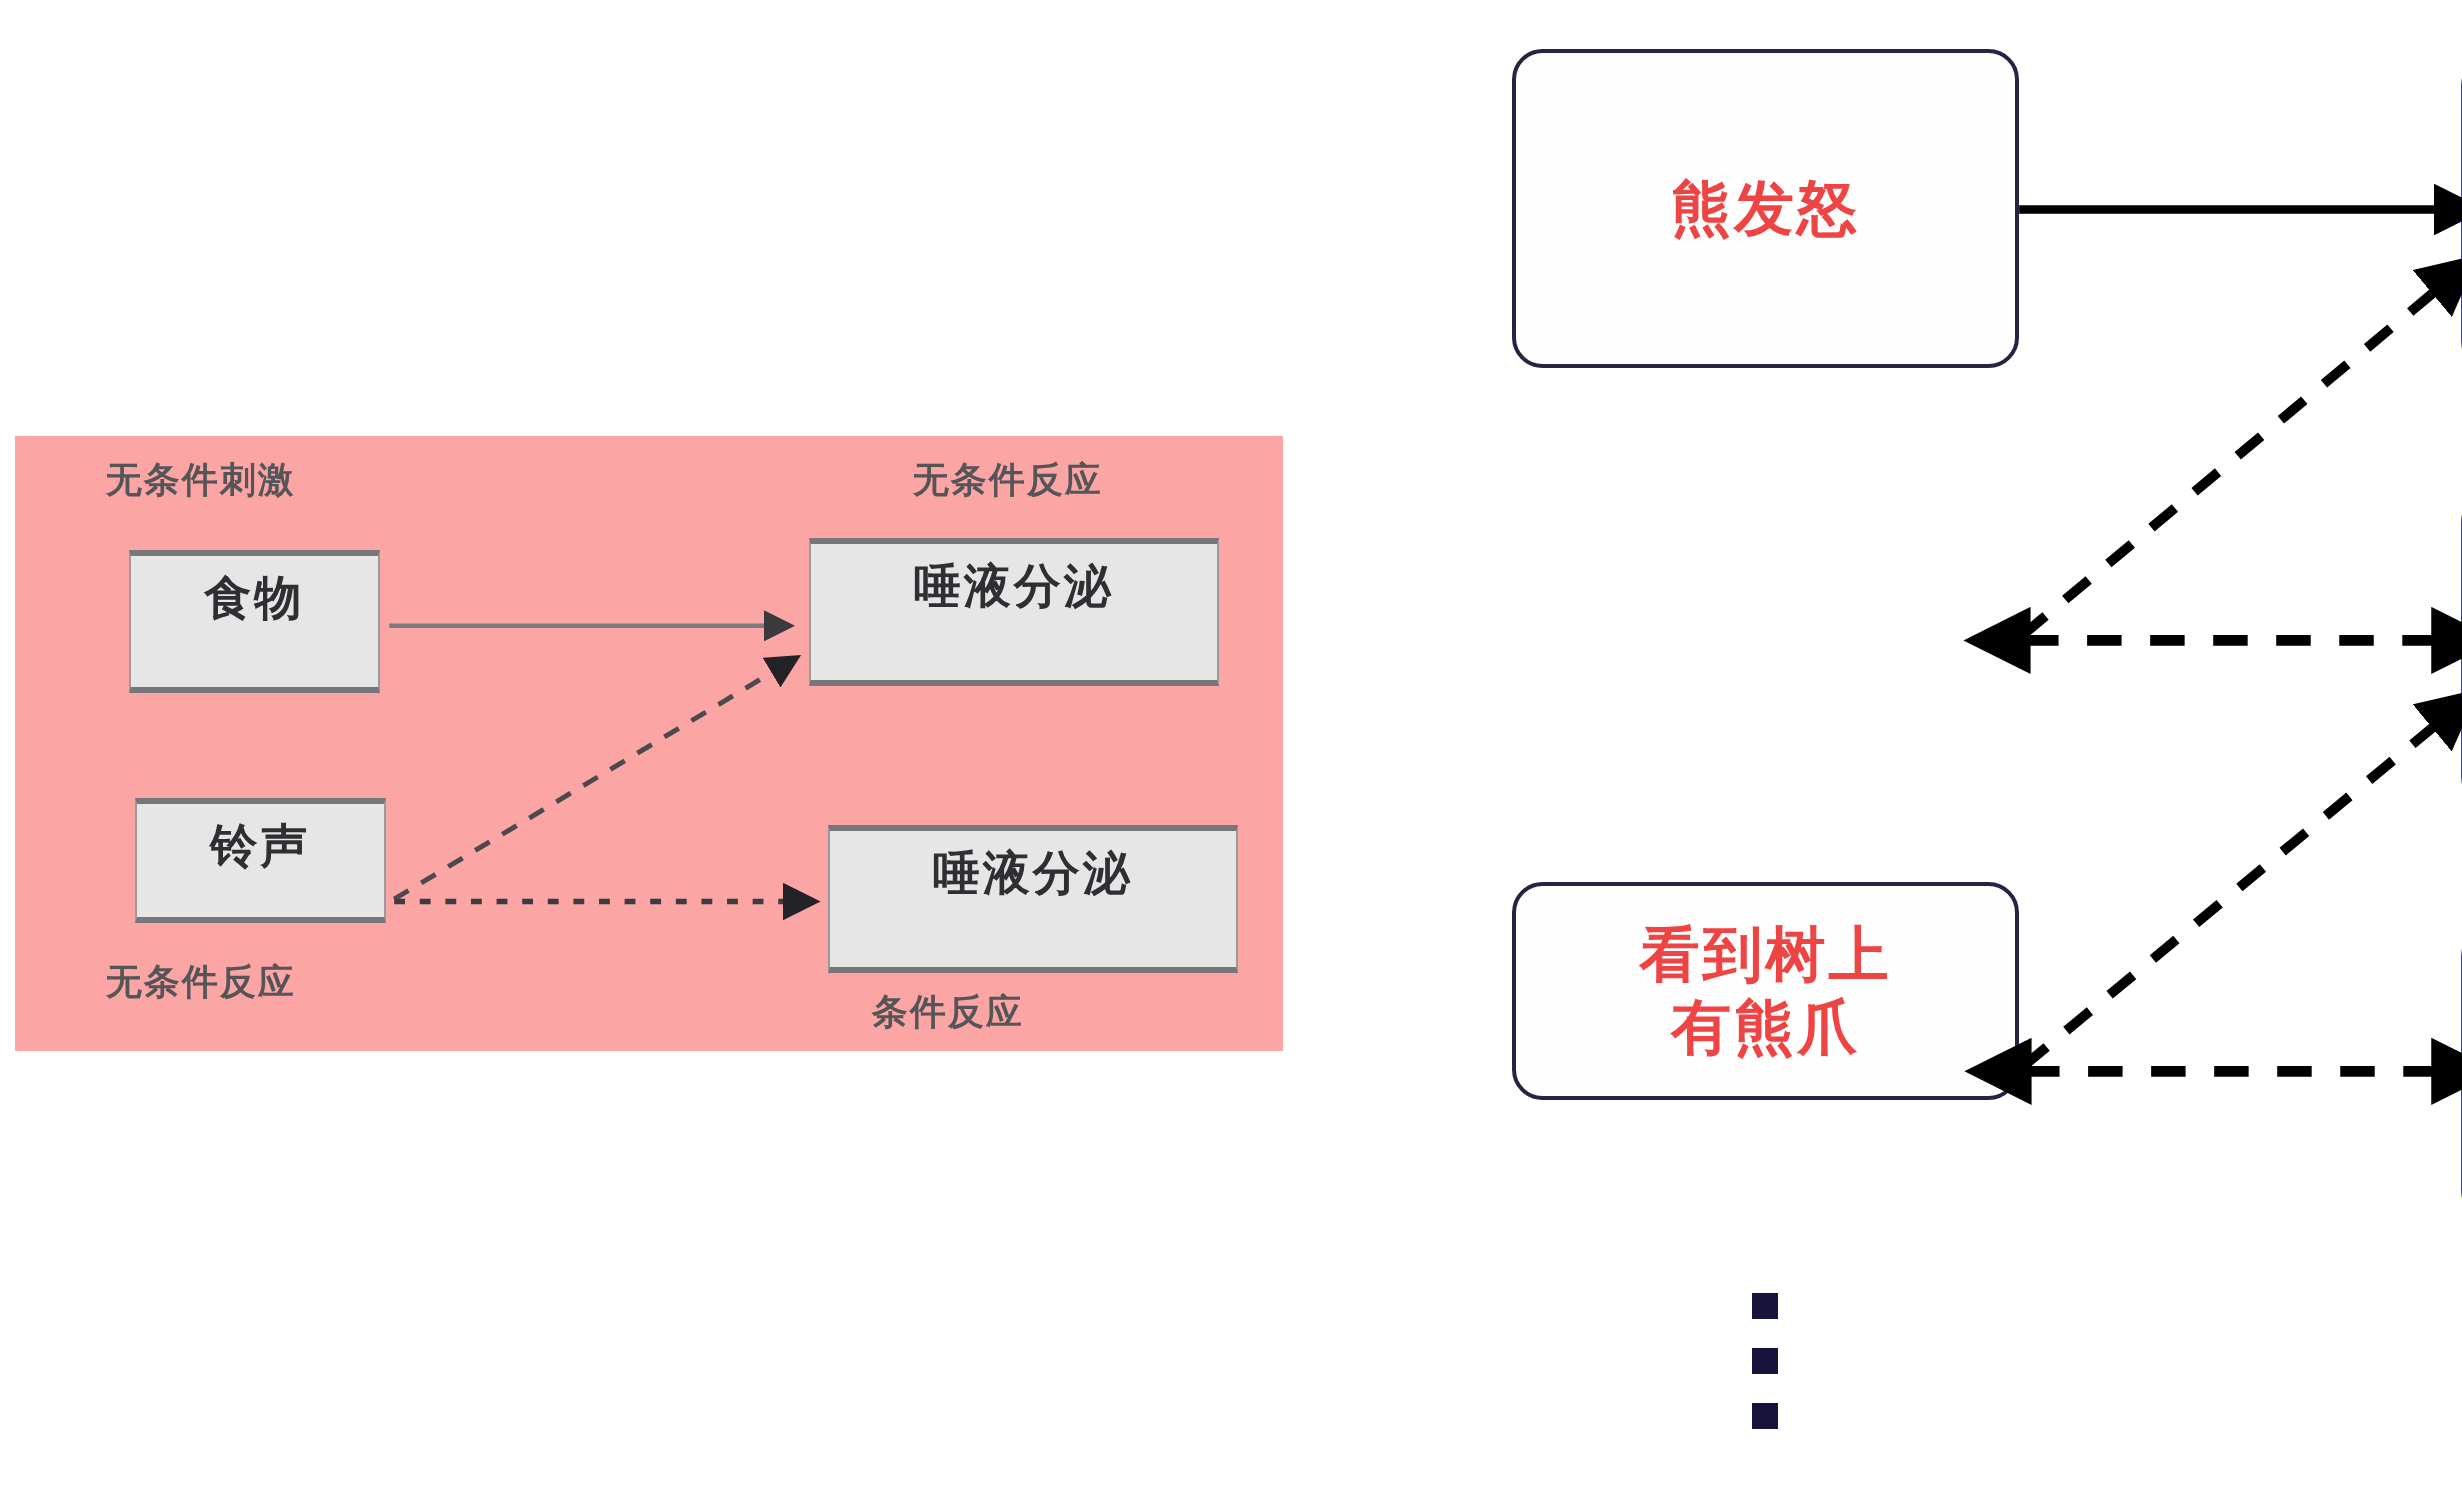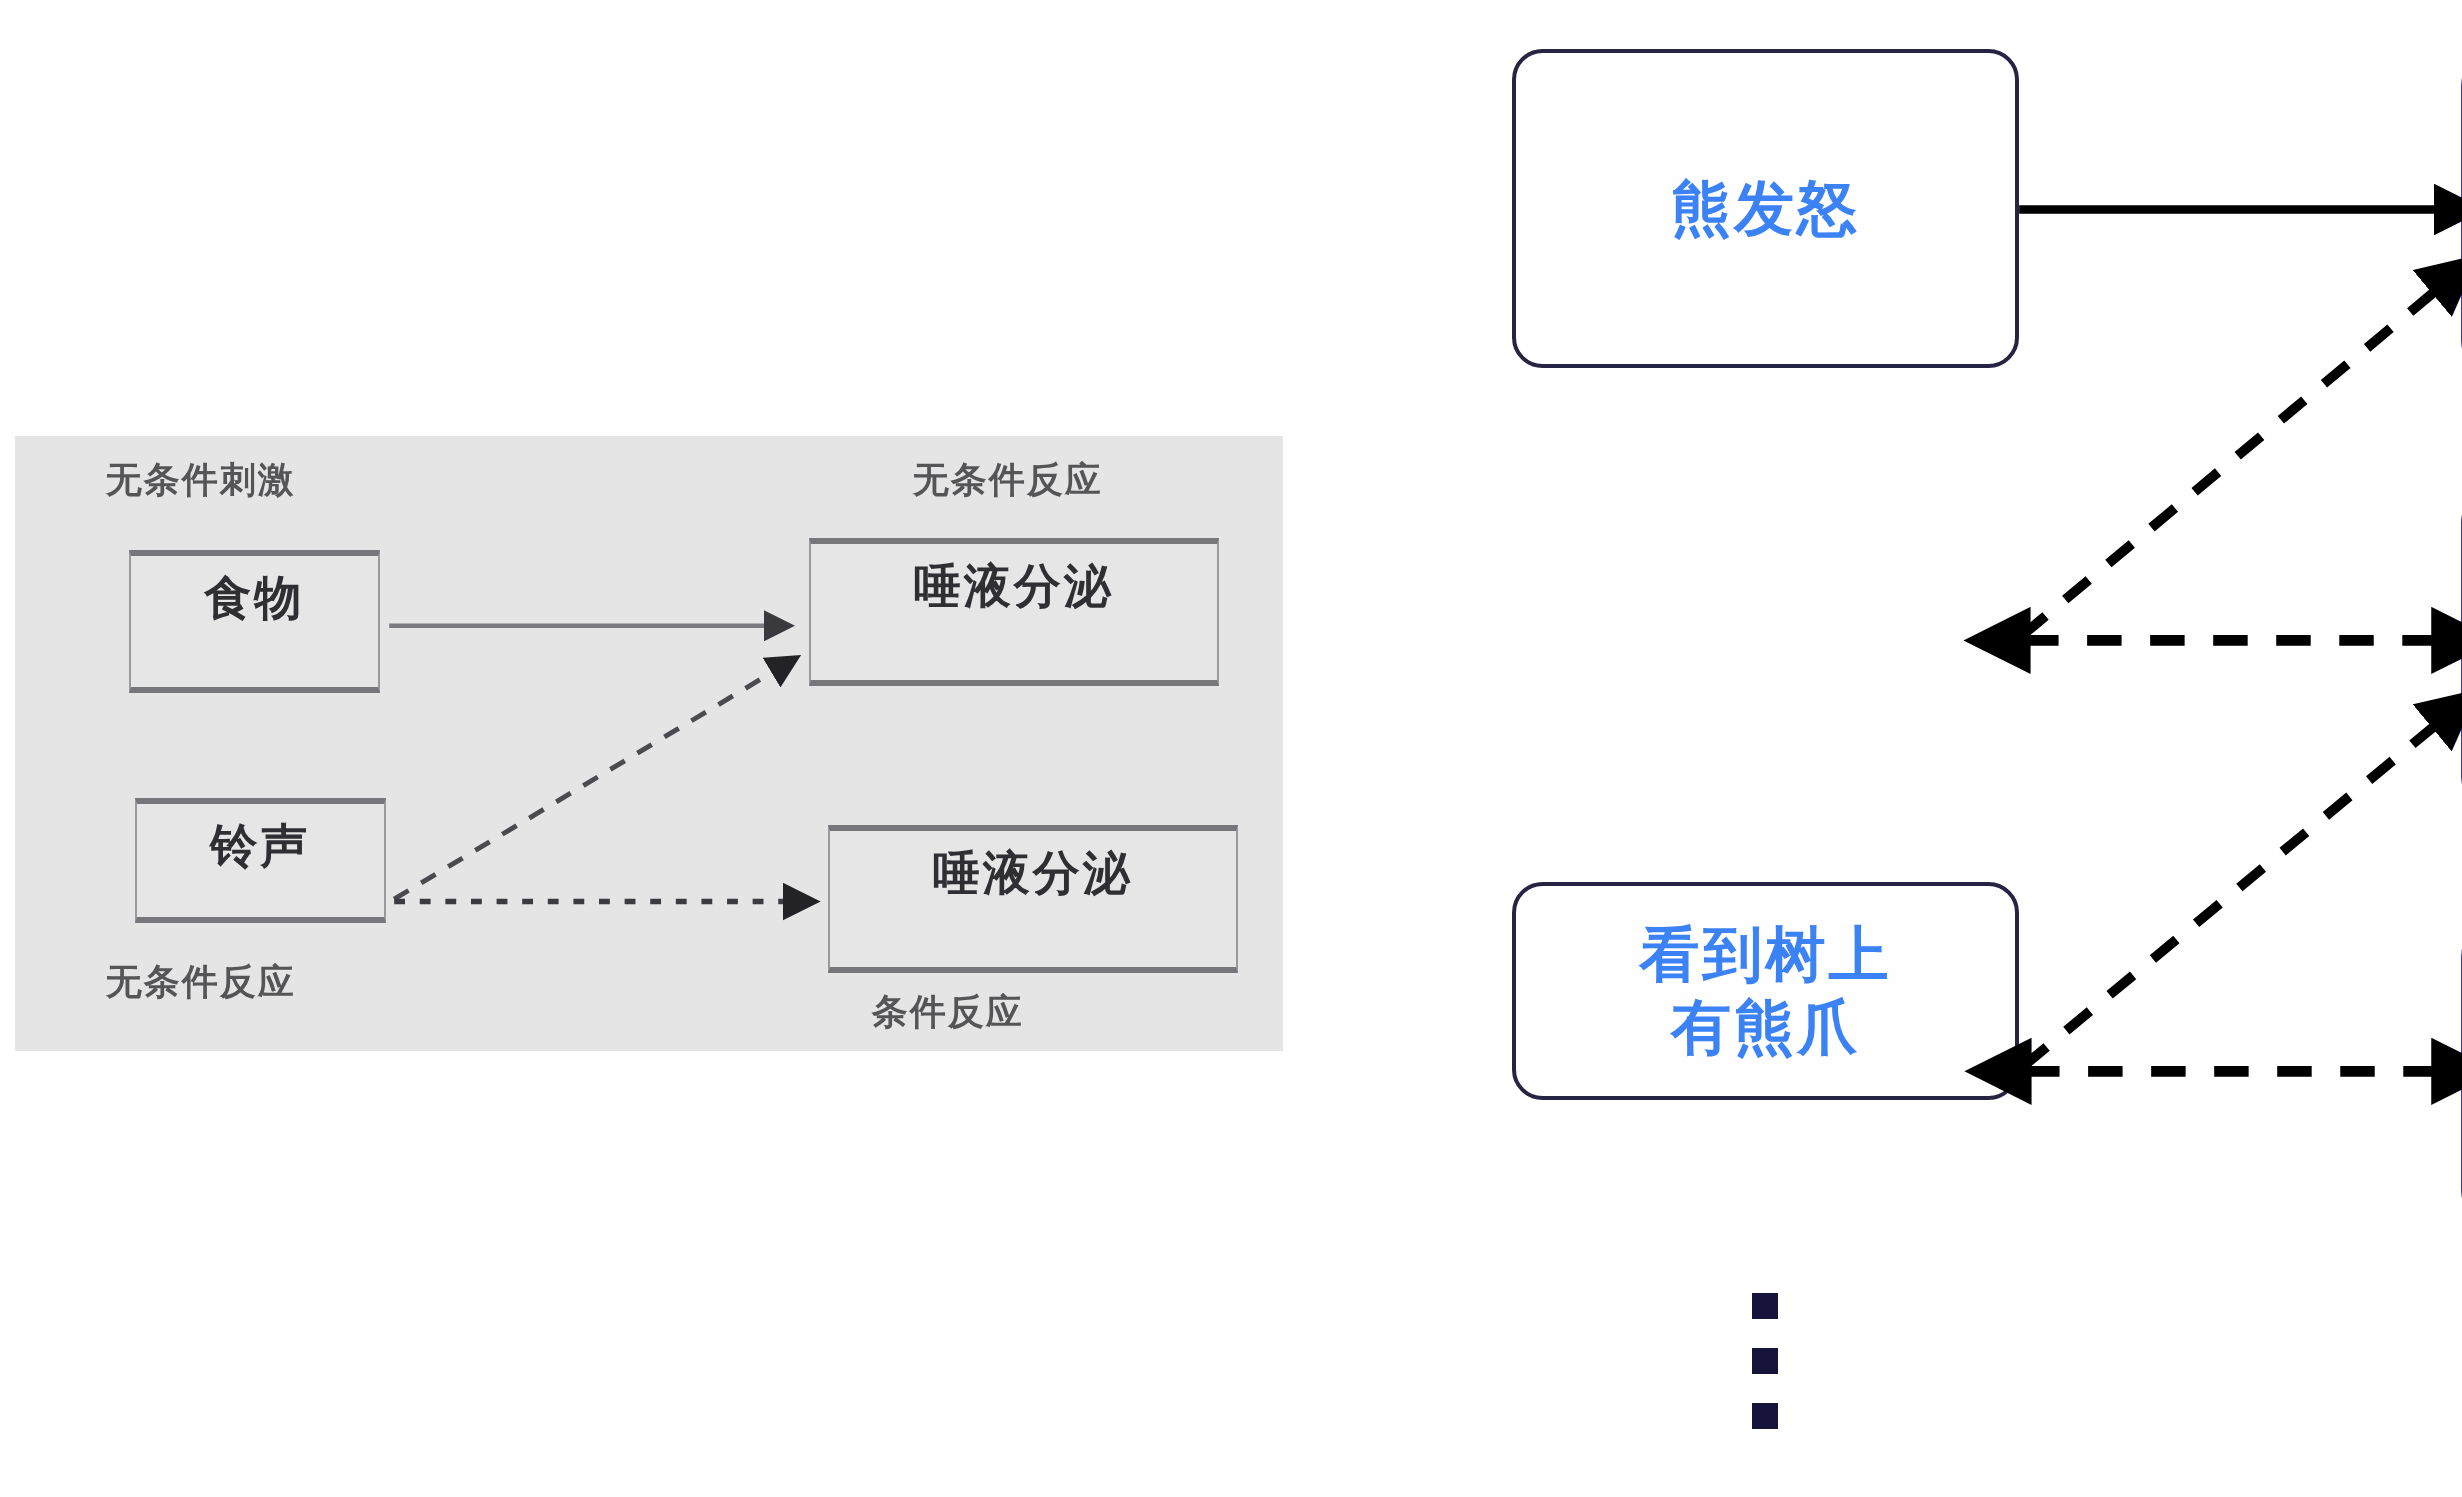--- a/index.html
+++ b/index.html
@@ -5,21 +5,21 @@
   html,body{margin:0;padding:0;background:#ffffff;}
   body{
     width:3306px;height:1498px;position:relative;overflow:hidden;
     font-family:"Liberation Sans","DejaVu Sans",sans-serif;
   }
   #stage{position:absolute;left:0;top:0;width:3306px;height:1498px;}
 
   
   #pavlov-panel{
     position:absolute;left:14.8px;top:436px;width:1268px;height:615px;
-    background:#e5e5e5;
+    background:#fca5a5;
   }
   .pv-label{
     position:absolute;color:#555558;font-size:36px;letter-spacing:2px;
     white-space:nowrap;font-weight:600;
   }
   #pv-label-us{left:91px;top:19.7px;}
   #pv-label-ur{left:898px;top:19.7px;}
   #pv-label-cs{left:91px;top:522px;}
   #pv-label-cr{left:857px;top:504px;margin-top:48px;}
 
@@ -42,21 +42,21 @@
   #pv-svg{position:absolute;left:0;top:0;width:1268px;height:615px;}
 
   
   .node{
     position:absolute;background:#fefeff;border-radius:30.5px;
     box-sizing:border-box;display:flex;align-items:center;justify-content:center;
   }
   .node.dark{border:4.4px solid #262343;}
   .node.blue{border:4.4px solid #3a32cf;}
   .node .ntxt{
-    text-align:center;color:#3b82f6;font-size:60px;font-weight:700;
+    text-align:center;color:#ef4444;font-size:60px;font-weight:700;
     letter-spacing:3px;line-height:1.22;white-space:pre-line;
   }
 
   #node-bear-angry{left:1512px;top:49px;width:507px;height:319px;}
   #node-see-bear{left:1512px;top:497px;width:507px;height:291px;}
   #node-claw{left:1512px;top:882px;width:507px;height:218px;}
   #node-reward{left:2461px;top:55px;width:492px;height:316px;}
   #node-vsprime{left:2461px;top:492px;width:492px;height:315px;}
   #node-vs{left:2461px;top:926px;width:492px;height:295px;}
 

